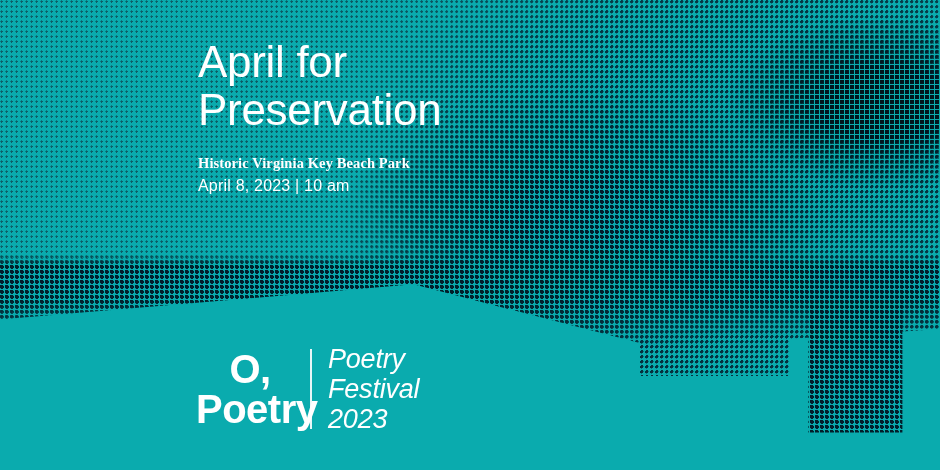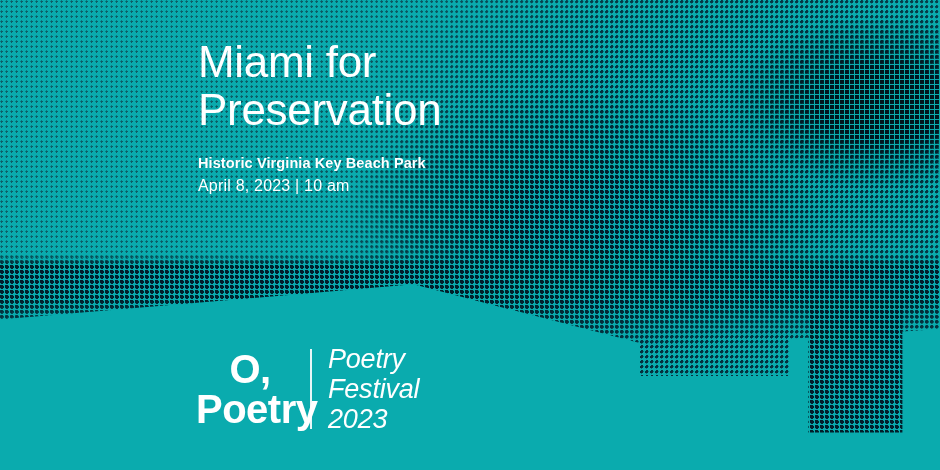--- a/index.html
+++ b/index.html
@@ -131,20 +131,21 @@
   }
 
   #venue {
     position: absolute;
     left: 198px;
     top: 155px;
     color: #ffffff;
     font-size: 14.5px;
     font-weight: 700;
     letter-spacing: 0.1px;
+    font-family: Liberation Serif, serif;
   }
 
   #datetime {
     position: absolute;
     left: 198px;
     top: 177px;
     color: #ffffff;
     font-size: 16px;
     font-weight: 400;
     letter-spacing: 0.2px;
@@ -196,21 +197,21 @@
     <div class="halftone dots-darker" id="canopy3"></div>
     <div class="halftone dots-dark" id="skyline"></div>
     <div class="halftone dots-mid" id="midground"></div>
     <div id="foreground"></div>
     <div id="trunk" class="halftone dots-dark"></div>
     <div id="trunk2" class="halftone dots-mid"></div>
   </div>
 
   <div id="content">
 
-    <div id="headline">Miami for
+    <div id="headline">April for
 Preservation</div>
 
     <div id="venue">Historic Virginia Key Beach Park</div>
 
     <div id="datetime">April 8, 2023  |  10 am</div>
 
     <div id="logo">
       <div id="logo-mark">
         <div>O,</div>
         <div>Poetry</div>

